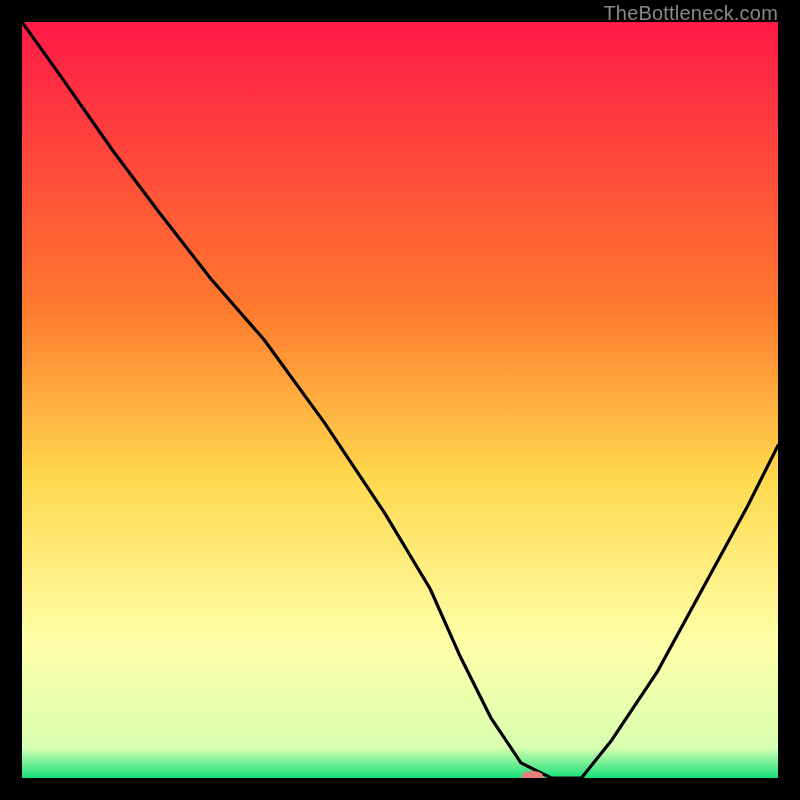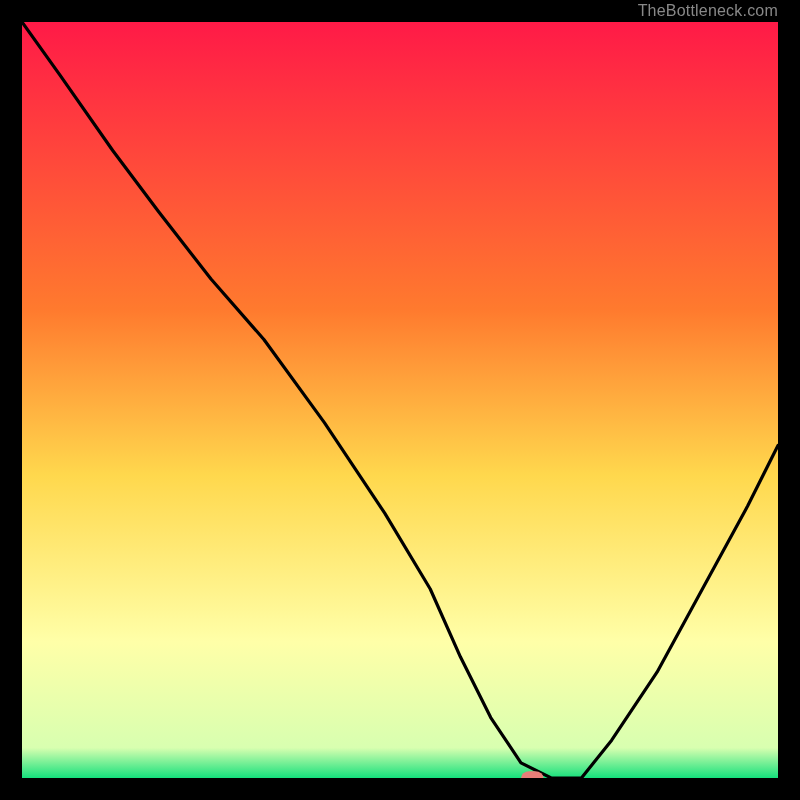--- a/index.html
+++ b/index.html
@@ -20,21 +20,21 @@
   }
   .plot {
     position: absolute;
     inset: 0;
   }
   .watermark {
     position: absolute;
     top: 2px;
     right: 22px;
     color: #888;
-    font-size: 16px;
+    font-size: 20px;
     letter-spacing: 0.2px;
   }
 </style>
 </head>
 <body>
 
 <div class="watermark">TheBottleneck.com</div>
 
 <div class="chart-wrap">
   <svg class="plot" viewBox="0 0 100 100" preserveAspectRatio="none">

